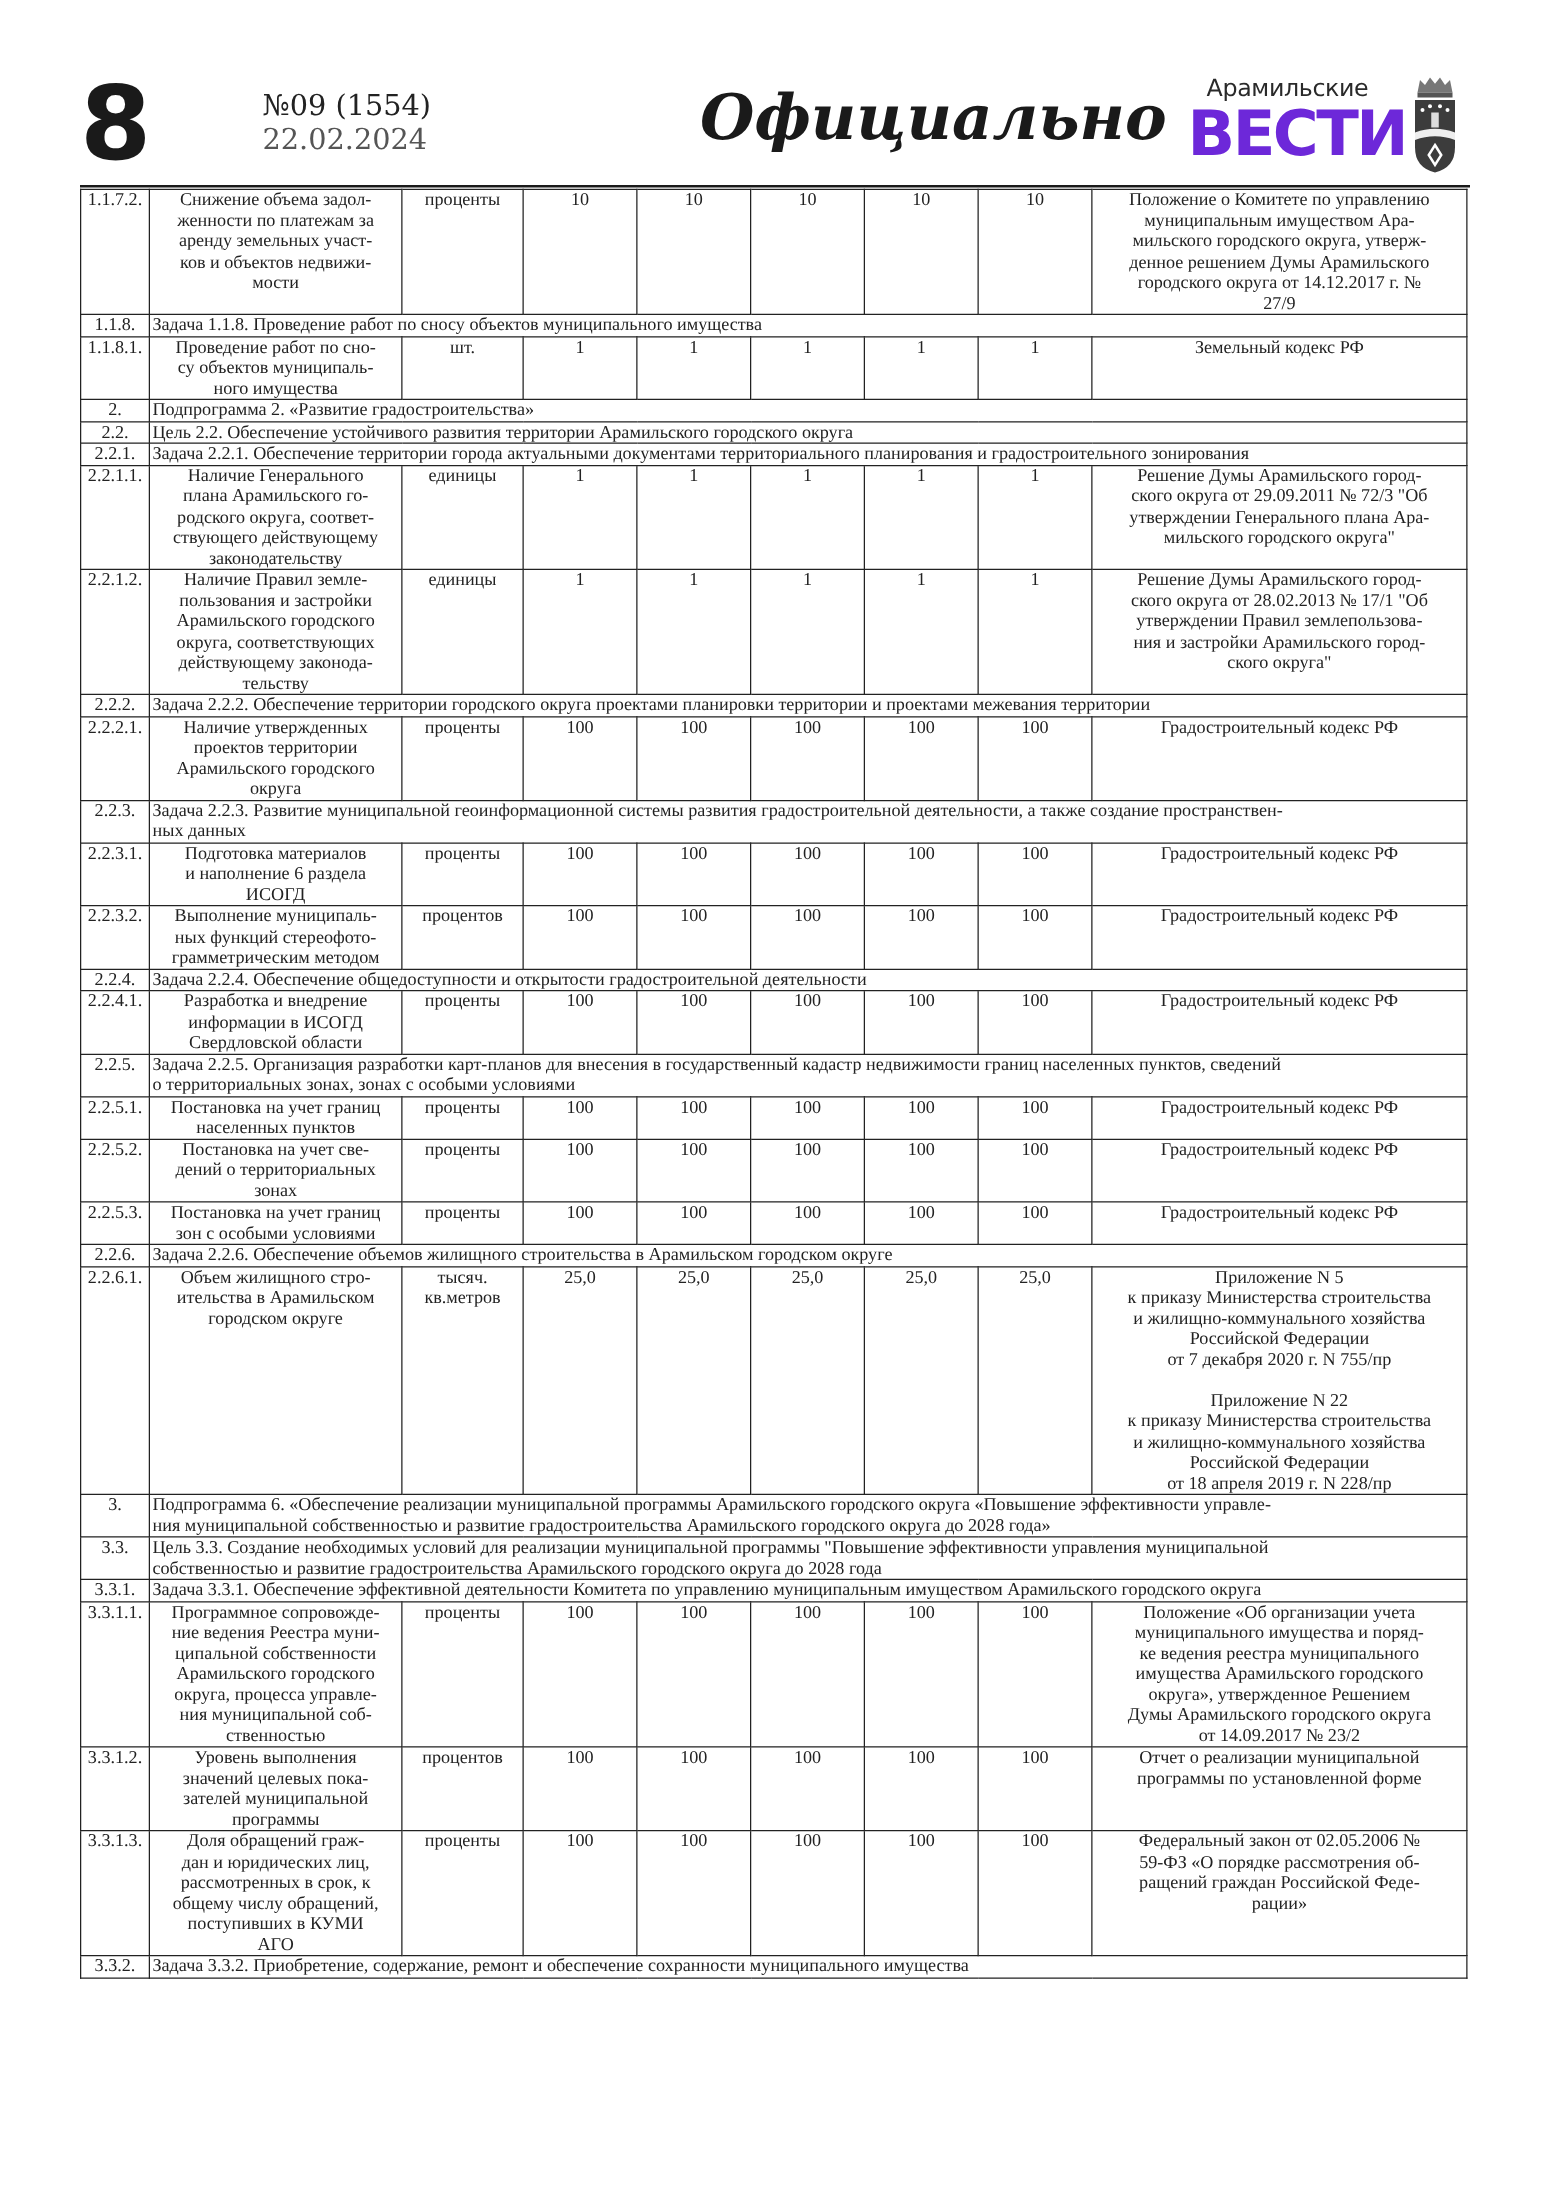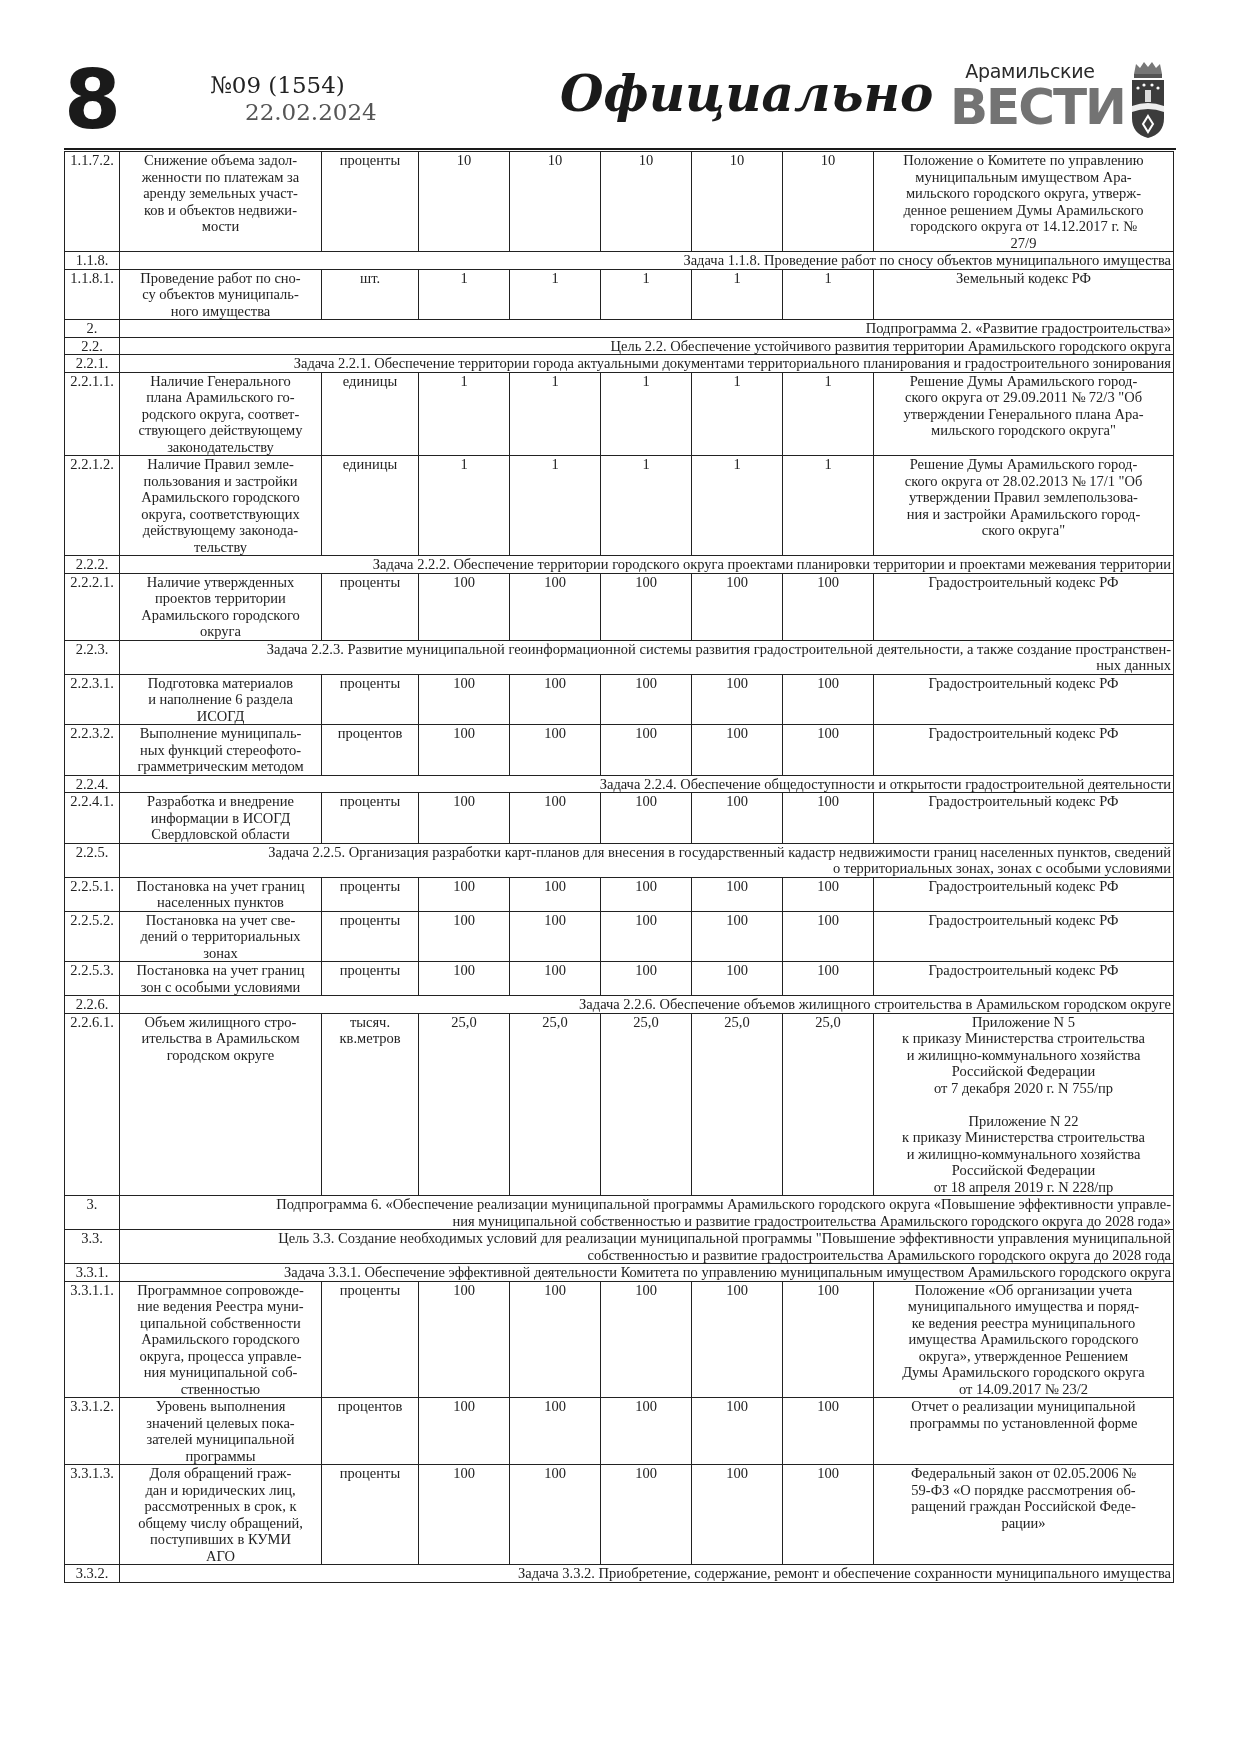--- a/index.html
+++ b/index.html
@@ -1,32 +1,32 @@
 <!DOCTYPE html>
 <html><head>
 <meta charset="utf-8">
 <style>
   html, body { margin:0; padding:0; background:#ffffff; }
   body { width:1241px; height:1754px; position:relative; overflow:hidden; font-family:"Liberation Serif", serif; color:#222; }
   .masthead { position:absolute; left:0; top:0; width:1241px; height:152px; }
   .page-num { position:absolute; left:64px; top:60px; font-family:"DejaVu Sans", sans-serif; font-weight:bold; font-size:82px; line-height:80px; color:#1a1a1a; }
   .issue { position:absolute; left:210px; top:72px; font-family:"DejaVu Serif", serif; font-size:23px; line-height:27px; color:#222; }
-  .issue .date { color:#555;margin-left:35px; }
+  .issue .date { color:#555; }
   .section-title { position:absolute; left:560px; top:64px; font-family:"DejaVu Serif", serif; font-style:italic; font-size:50px; line-height:60px; color:#1a1a1a;font-weight:bold; }
   .brand { position:absolute; left:950px; top:60px; width:160px; text-align:center; }
   .brand-top { font-family:"DejaVu Sans", sans-serif; font-size:19px; line-height:22px; color:#2a2a2a; letter-spacing:-0.3px; }
-  .brand-main { font-family:"DejaVu Sans", sans-serif; font-weight:bold; font-size:50px; line-height:50px; color:#737373; letter-spacing:-2px; }
+  .brand-main { font-family:"DejaVu Sans", sans-serif; font-weight:bold; font-size:50px; line-height:50px; color:#6d28d9; letter-spacing:-2px; }
   .crest { position:absolute; left:1128px; top:60px; width:40px; height:80px; }
   .rule { position:absolute; left:64px; top:148px; width:1112px; height:2px; background:#1a1a1a; }
 
   table.doc { position:absolute; left:64px; top:151px; width:1109px; border-collapse:collapse; table-layout:fixed; font-size:14.5px; line-height:16.5px; }
   table.doc td { border:1px solid #222; padding:0 2px; vertical-align:top; text-align:center; }
   col.c-num { width:55px; } col.c-name { width:202px; } col.c-unit { width:97px; }
   col.c-v { width:91px; } col.c-src { width:300px; }
-  tr.span td.title { text-align:right; }
+  tr.span td.title { text-align:left; }
   .pre { white-space:pre-line; }
 </style>
 </head>
 <body>
 
 <div class="masthead">
   <div class="page-num">8</div>
   <div class="issue">
     <div>№09 (1554)</div>
     <div class="date">22.02.2024</div>

